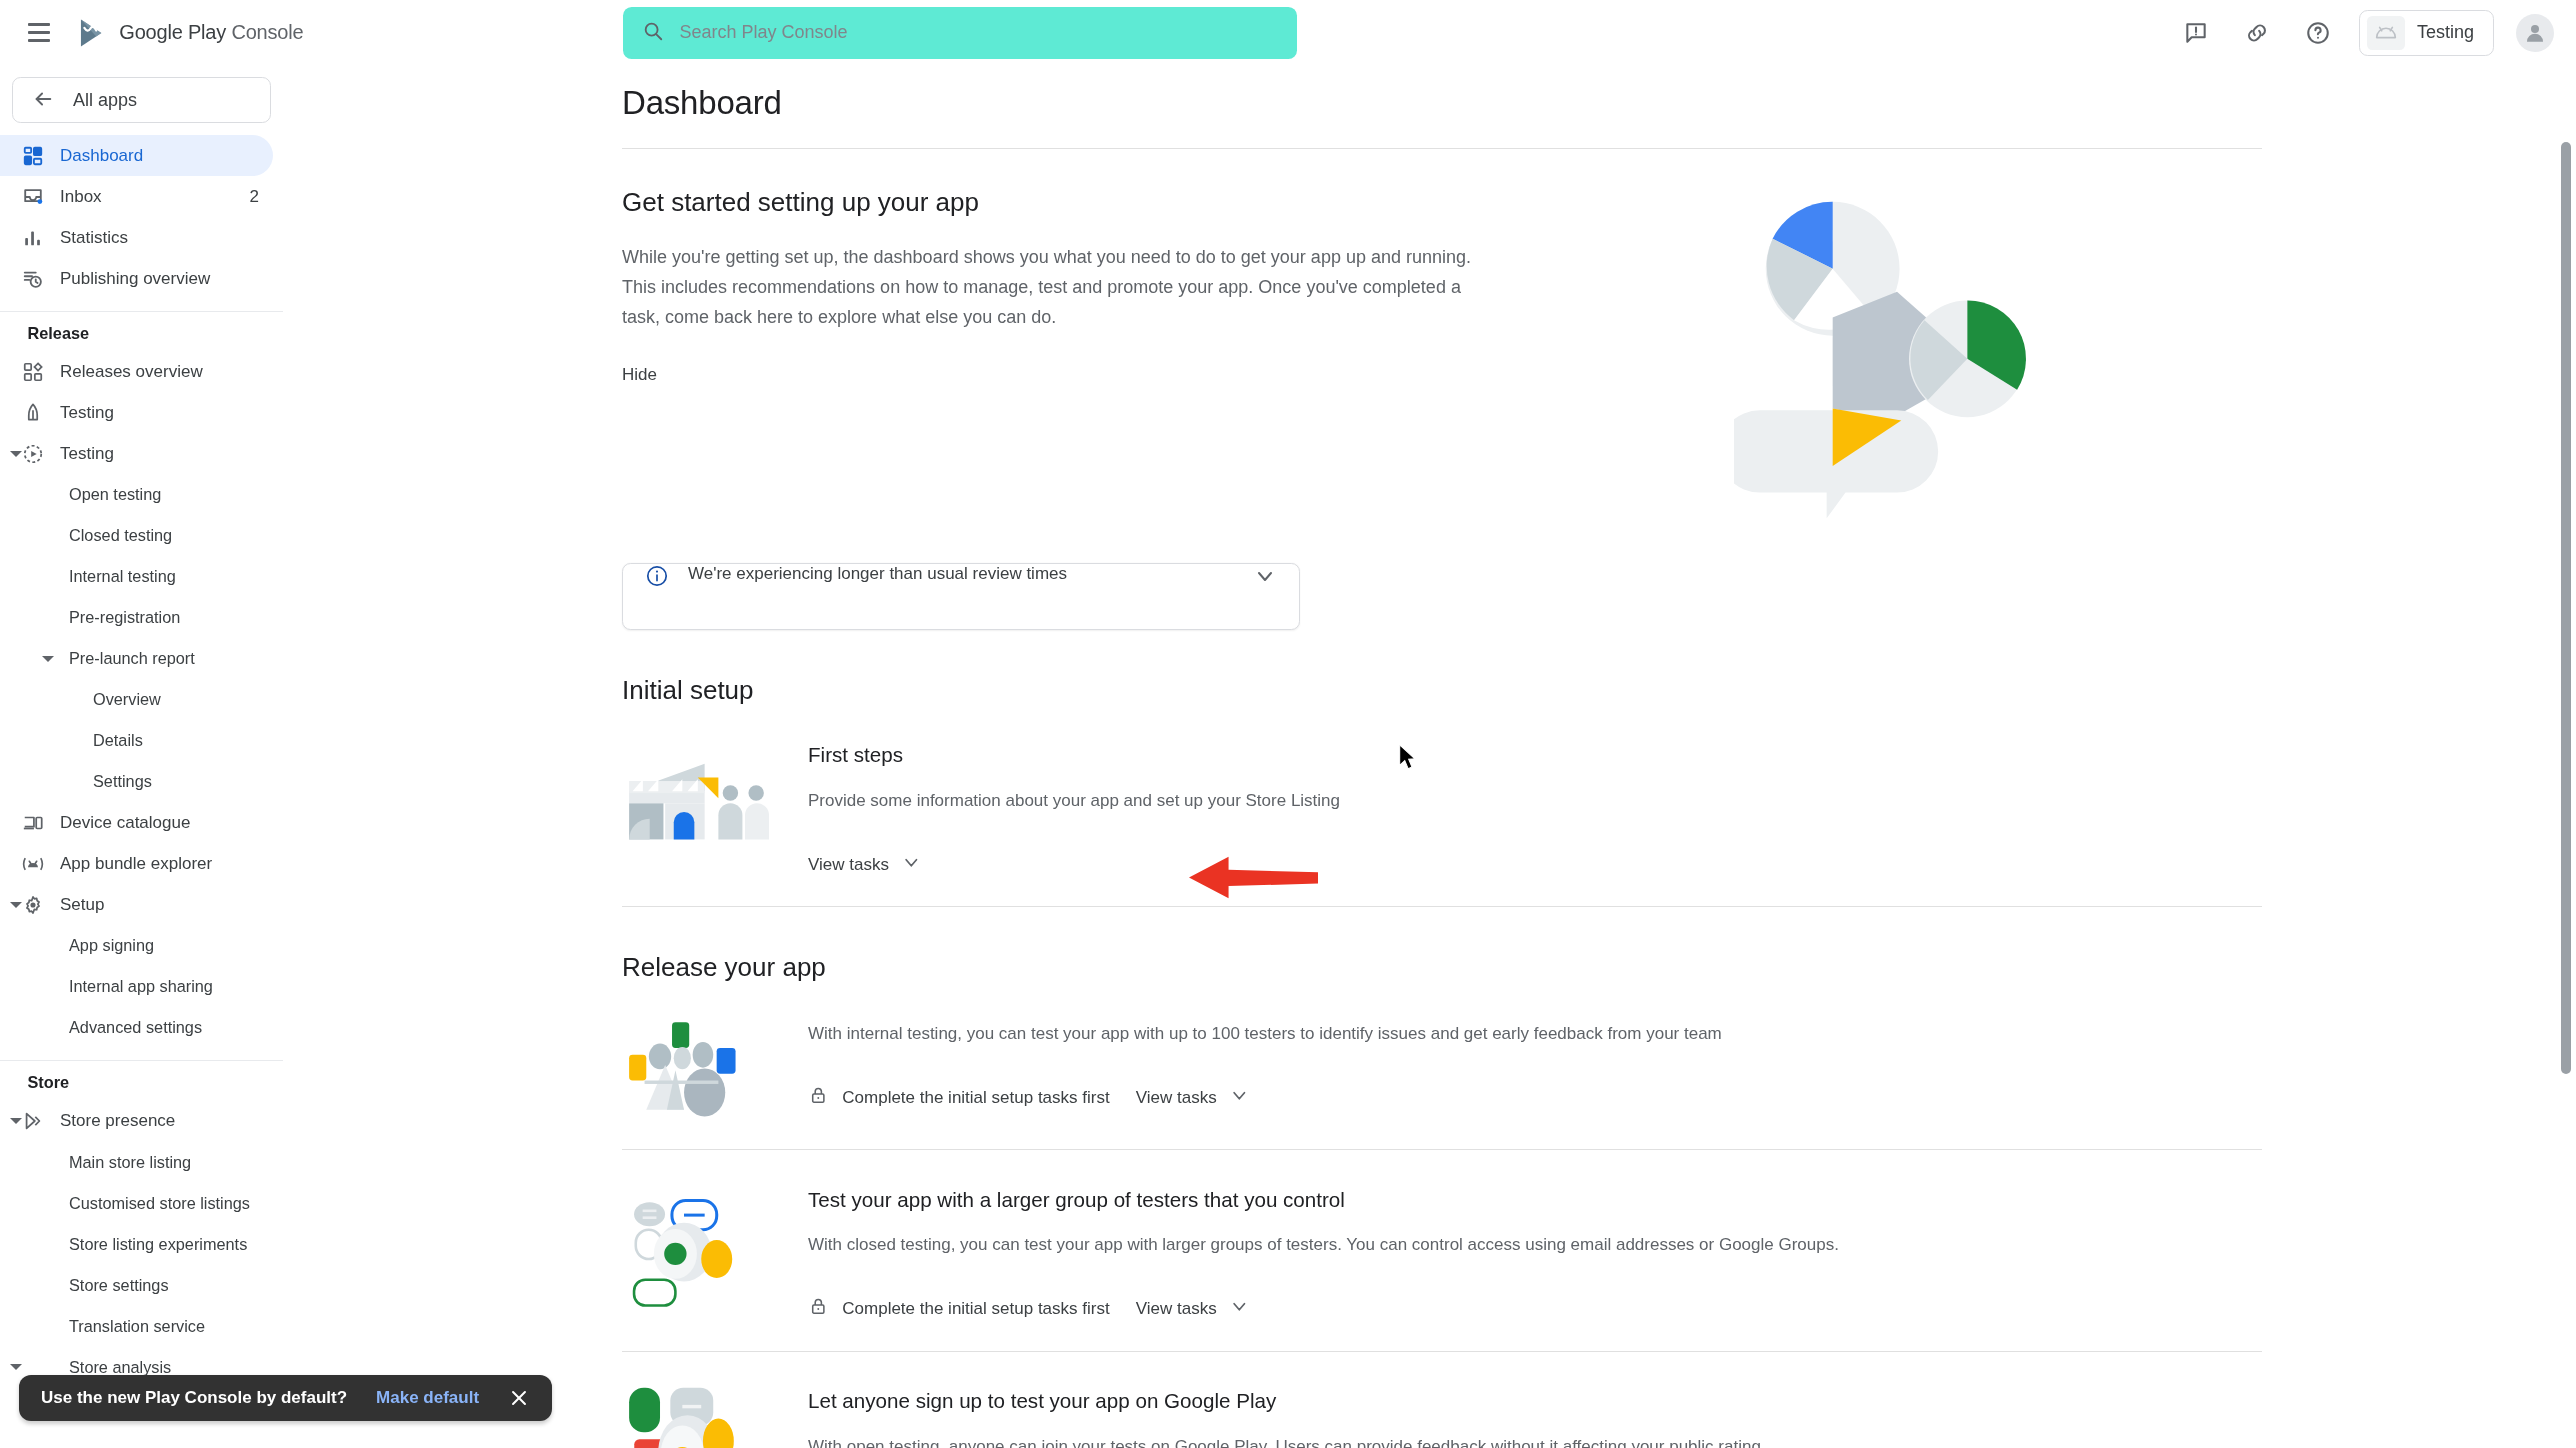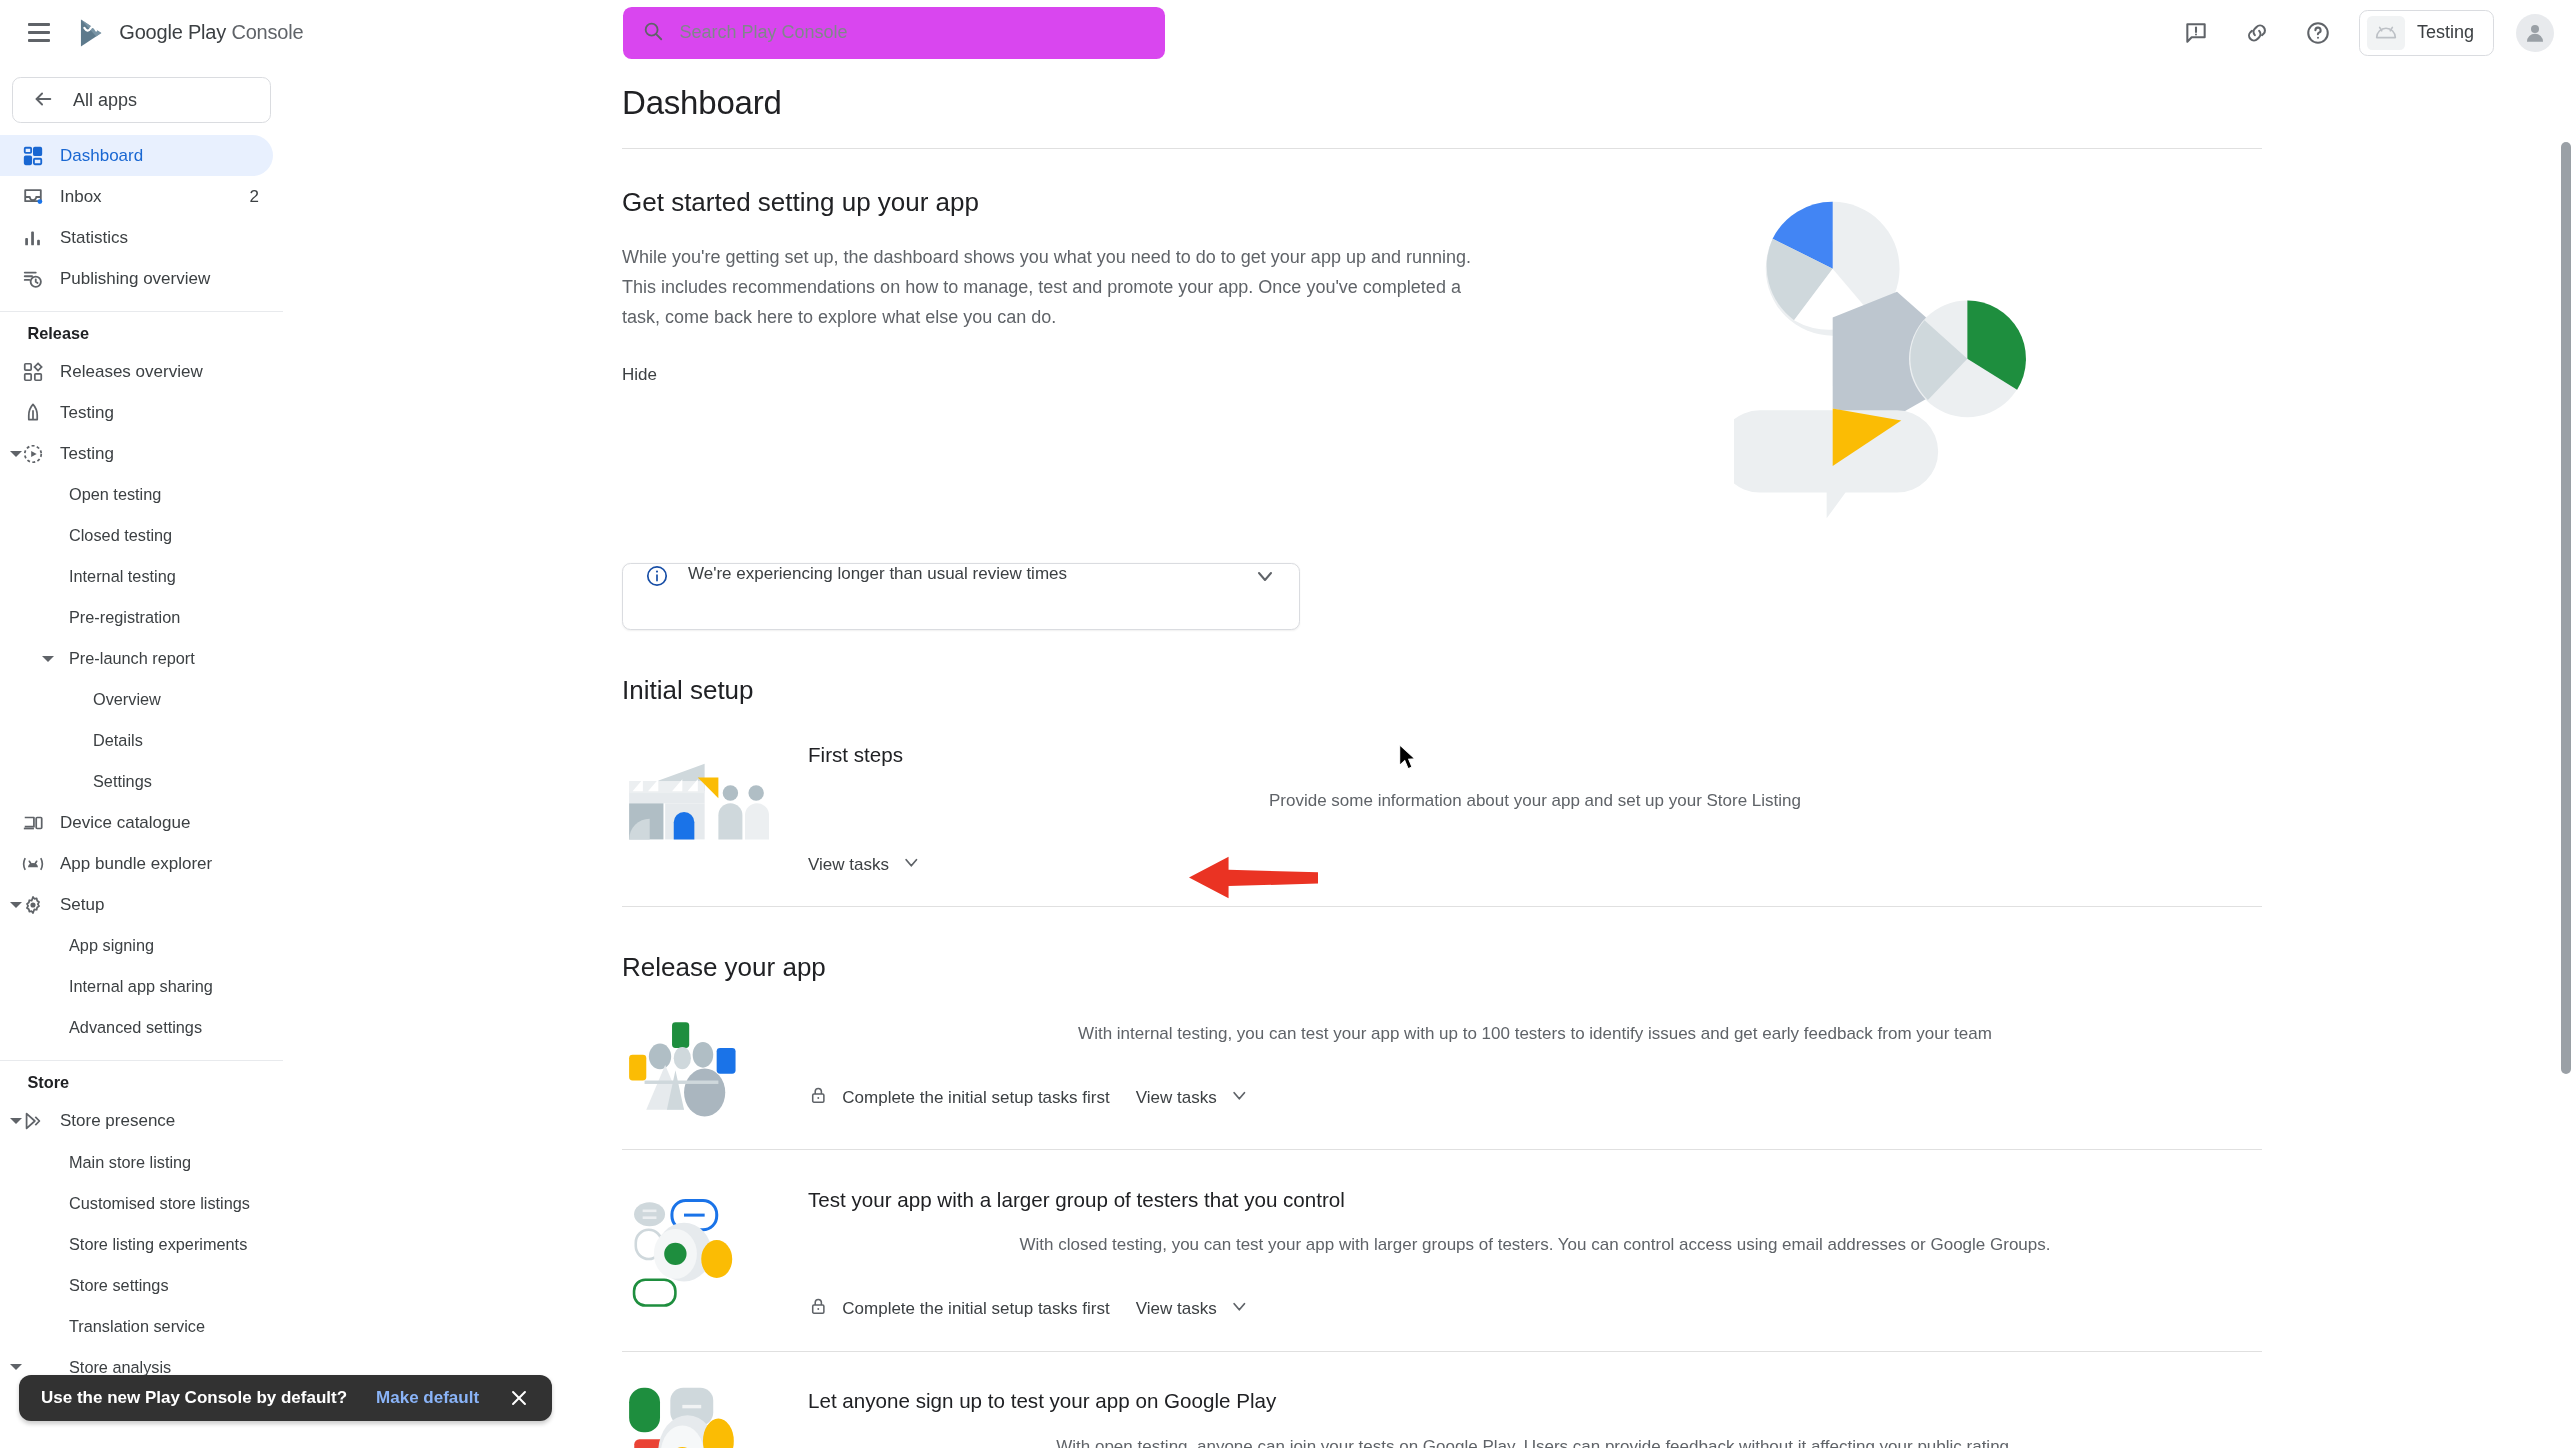--- a/index.html
+++ b/index.html
@@ -23,22 +23,22 @@
   }
   .hamburger span { display: block; width: 22px; height: 2.6px; background: #5f6368; border-radius: 0.9px; }
 
   .brand { display: flex; align-items: center; gap: 10.3px; margin-left: 17px; }
   .brand-logo { width: 34px; height: 34px; }
   .brand-text { font-size: 20px; letter-spacing: -0.2px; color: #5f6368; }
   .brand-text b { color: #3c4043; font-weight: 400; }
 
   .searchwrap {
     position: absolute; left: 623px; top: 6.9px;
-    width: 542px; height: 52px;
-    background: #d946ef; border-radius: 8.6px;
+    width: 674px; height: 52px;
+    background: #5eead4; border-radius: 8.6px;
     display: flex; align-items: center; padding: 0 19px; gap: 15.5px;
   }
   .searchwrap svg { flex: 0 0 auto; }
   .searchwrap input {
     border: none; outline: none; background: transparent;
     font-family: "Liberation Sans", sans-serif;
     font-size: 18px; color: #3c4043; width: 100%;
   }
   .searchwrap input::placeholder { color: #80868b; }
 
@@ -152,21 +152,21 @@
 
   .card {
     margin-left: 339px; width: 1640px;
     display: flex; gap: 31px; padding-top: 34px; padding-bottom: 29px;
     border-bottom: 0.9px solid #e0e0e0;
   }
   .card.nb { border-bottom: none; }
   .card-art { width: 155px; flex: 0 0 155px; display: flex; align-items: center; }
   .card-body { flex: 1; padding-top: 3.4px; }
   .card-body h3 { font-size: 20.6px; font-weight: 500; color: #202124; margin-bottom: 20.6px; }
-  .card-body p { font-size: 17px; color: #5f6368; line-height: 26px; text-align: center; }
+  .card-body p { font-size: 17px; color: #5f6368; line-height: 26px; }
   .card-actions { display: flex; align-items: flex-start; gap: 26px; margin-top: 38px; }
   .locked { display: flex; align-items: center; gap: 13.7px; font-size: 17px; color: #3c4043; }
   .viewtasks {
     display: flex; align-items: center; gap: 12px;
     font-size: 17px; color: #3c4043; cursor: pointer;
   }
 
   
   .red-arrow { position: absolute; left: 906px; top: 790px; pointer-events: none; }
 

